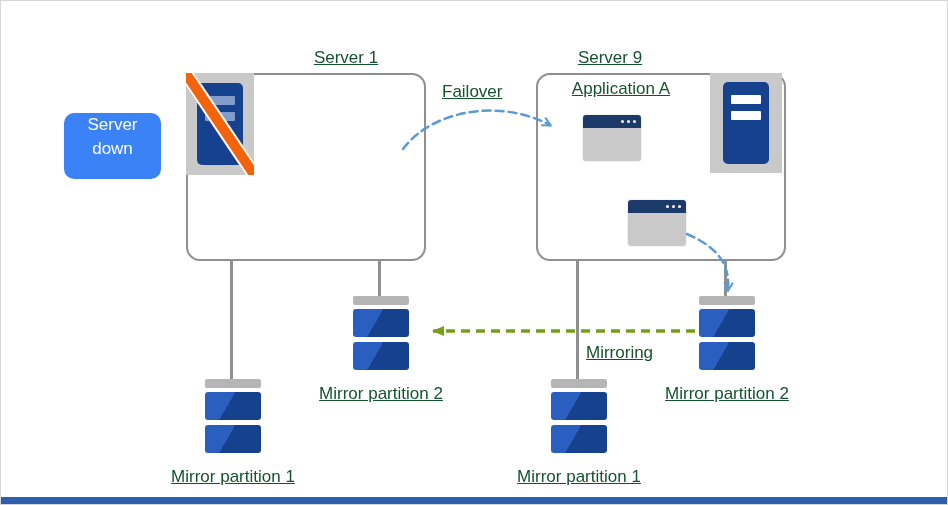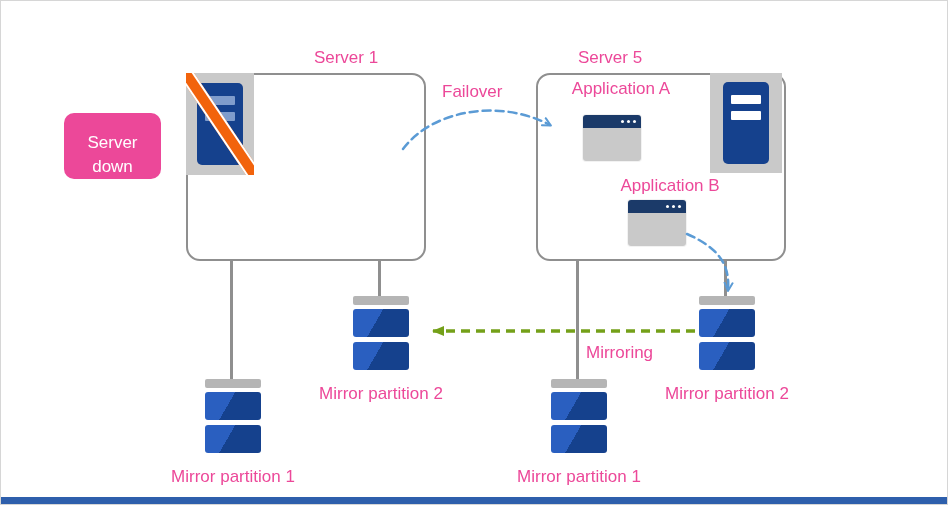--- a/index.html
+++ b/index.html
@@ -11,22 +11,23 @@
     height: 505px;
     background: #ffffff;
     border: 1px solid #d6d6d6;
     box-sizing: border-box;
     overflow: hidden;
   }
 
   .label {
     position: absolute;
     font-size: 17px;
-    color: #ec4899;
+    color: #14532d;
     white-space: nowrap;
+    text-decoration: underline;
   }
   .center { text-align: center; }
 
   .server-box {
     position: absolute;
     border: 2px solid #8f8f8f;
     border-radius: 14px;
     background: #ffffff;
     box-sizing: border-box;
   }
@@ -94,27 +95,27 @@
     height: 28px;
     margin-top: 4px;
     border-radius: 3px;
     background: linear-gradient(120deg, #2a5fc0 42%, #15418d 42%);
   }
   .disk + .disk { margin-top: 5px; }
 
   
   .badge {
     position: absolute;
-    background: #ec4899;
+    background: #3b82f6;
     border-radius: 10px;
     color: #ffffff;
     font-size: 17px;
     line-height: 1.4;
     display: flex;
-    align-items: flex-end;
+    align-items: flex-start;
     justify-content: center;
     text-align: center;
     box-sizing: border-box;
     padding: 0 12px;
   }
   .badge span { white-space: normal; }
 
   .arrow-layer {
     position: absolute;
     left: 0; top: 0;
@@ -142,21 +143,21 @@
     height: 7px;
     background: #2e5fac;
   }
 </style>
 </head>
 <body>
 
 <div class="canvas">
 
   <div class="label center" style="left:285px; top:47px; width:120px;">Server 1</div>
-  <div class="label center" style="left:549px; top:47px; width:120px;">Server 5</div>
+  <div class="label center" style="left:549px; top:47px; width:120px;">Server 9</div>
 
   <div class="server-box" style="left:185px; top:72px; width:240px; height:188px;"></div>
   <div class="server-box" style="left:535px; top:72px; width:250px; height:188px;"></div>
 
   <div class="vline" style="left:229px; top:258px; height:122px;"></div>
   <div class="vline" style="left:377px; top:258px; height:40px;"></div>
   <div class="vline" style="left:575px; top:258px; height:122px;"></div>
   <div class="vline" style="left:723px; top:258px; height:40px;"></div>
 
   <div class="server-icon" style="left:185px; top:72px; width:68px; height:102px;">
@@ -181,21 +182,20 @@
   <div class="label center" style="left:545px; top:78px; width:150px;">Application A</div>
   <div class="window-icon" style="left:582px; top:114px;">
     <div class="titlebar">
       <span class="dot"></span>
       <span class="dot"></span>
       <span class="dot"></span>
     </div>
     <div class="body"></div>
   </div>
 
-  <div class="label center" style="left:594px; top:175px; width:150px;">Application B</div>
   <div class="window-icon" style="left:627px; top:199px;">
     <div class="titlebar">
       <span class="dot"></span>
       <span class="dot"></span>
       <span class="dot"></span>
     </div>
     <div class="body"></div>
   </div>
 
   <div class="disk-stack" style="left:352px; top:295px;">

